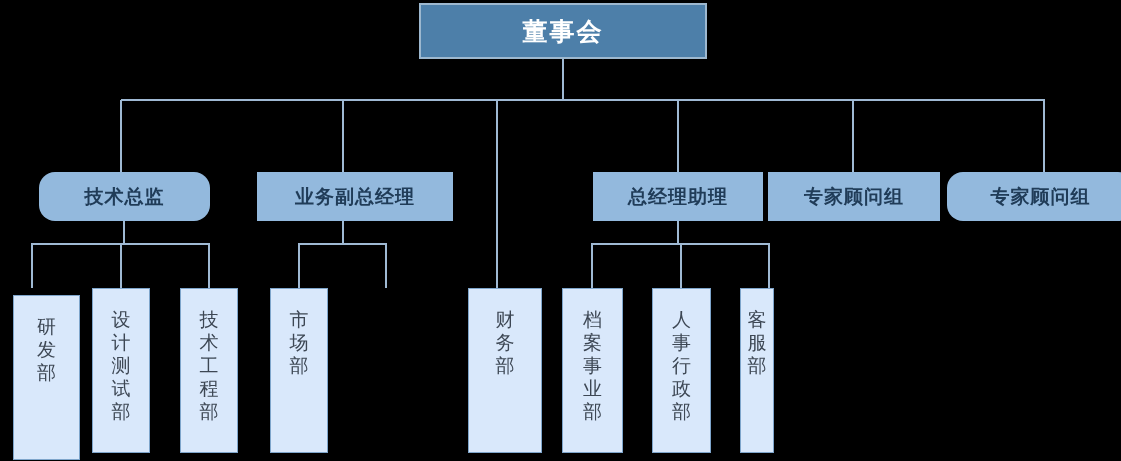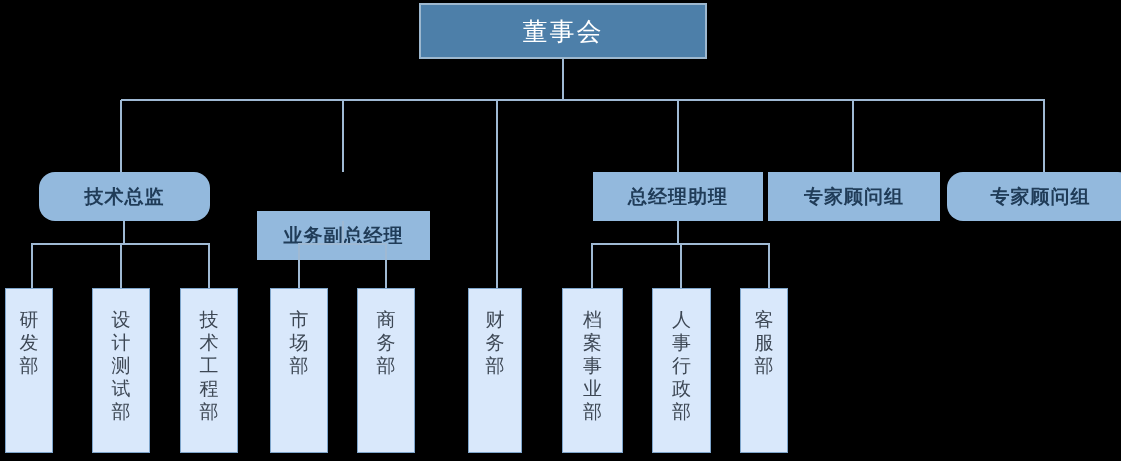--- a/index.html
+++ b/index.html
@@ -5,21 +5,21 @@
   html,body{margin:0;padding:0;background:#000;}
   .stage{
     position:relative;width:1121px;height:461px;background:var(--background,#000);
     overflow:hidden;font-family:"Liberation Sans",sans-serif;
   }
   .line{position:absolute;background:var(--connector,#9fb9d3);}
   .node{box-sizing:border-box;position:absolute;display:flex;align-items:center;justify-content:center;}
   .root-box{
     left:419px;top:3px;width:288px;height:56px;
     background:var(--root-fill,#4d7fa9);border:2px solid var(--root-border,#9db8cf);
-    color:var(--root-text,#ffffff);font-weight:normal;font-size:25px;letter-spacing:2px;
+    color:var(--root-text,#ffffff);font-weight:bold;font-size:25px;letter-spacing:2px;
   }
   .mgr{
     top:172px;height:49px;
     background:var(--manager-fill,#93b9dd);
     color:var(--manager-text,#203c58);font-weight:bold;font-size:19px;letter-spacing:1px;
   }
   .dept{
     top:288px;height:165px;align-items:flex-start;
     background:var(--department-fill,#d9e8fb);border:1.5px solid var(--department-border,#7ea5cb);
     color:var(--department-text,#3d4754);font-size:19px;
@@ -39,21 +39,21 @@
 
   <div class="line" style="left:120px;top:100px;width:2px;height:72px;"></div>
   <div class="line" style="left:342px;top:100px;width:2px;height:72px;"></div>
   <div class="line" style="left:677px;top:100px;width:2px;height:72px;"></div>
   <div class="line" style="left:852px;top:100px;width:2px;height:72px;"></div>
   <div class="line" style="left:1043px;top:100px;width:2px;height:72px;"></div>
 
   <div class="line" style="left:496px;top:100px;width:2px;height:188px;"></div>
 
   <div class="node mgr" style="left:39px;width:171px;border-radius:16px;">技术总监</div>
-  <div class="node mgr" style="left:257px;width:173px;margin-top:39px;">业务副总经理</div>
+  <div class="node mgr" style="left:257px;width:196px;">业务副总经理</div>
   <div class="node mgr" style="left:593px;width:170px;">总经理助理</div>
   <div class="node mgr" style="left:768px;width:172px;">专家顾问组</div>
   <div class="node mgr" style="left:947px;width:187px;border-radius:16px;">专家顾问组</div>
 
   <div class="line" style="left:123px;top:221px;width:2px;height:24px;"></div>
   <div class="line" style="left:31px;top:243px;width:179px;height:2px;"></div>
   <div class="line" style="left:31px;top:244px;width:2px;height:44px;"></div>
   <div class="line" style="left:120px;top:244px;width:2px;height:44px;"></div>
   <div class="line" style="left:208px;top:244px;width:2px;height:44px;"></div>
 
@@ -61,41 +61,38 @@
   <div class="line" style="left:298px;top:243px;width:89px;height:2px;"></div>
   <div class="line" style="left:298px;top:244px;width:2px;height:44px;"></div>
   <div class="line" style="left:385px;top:244px;width:2px;height:44px;"></div>
 
   <div class="line" style="left:677px;top:221px;width:2px;height:24px;"></div>
   <div class="line" style="left:591px;top:243px;width:179px;height:2px;"></div>
   <div class="line" style="left:591px;top:244px;width:2px;height:44px;"></div>
   <div class="line" style="left:680px;top:244px;width:2px;height:44px;"></div>
   <div class="line" style="left:768px;top:244px;width:2px;height:44px;"></div>
 
-  <div class="node dept" style="left:5px;width:48px;">
+  <div class="node dept" style="left:13px;width:67px;margin-top:7px;">
     <div class="v-text">研发部</div>
   </div>
   <div class="node dept" style="left:92px;width:58px;">
     <div class="v-text">设计测试部</div>
   </div>
   <div class="node dept" style="left:180px;width:58px;">
     <div class="v-text">技术工程部</div>
   </div>
   <div class="node dept" style="left:270px;width:58px;">
     <div class="v-text">市场部</div>
   </div>
-  <div class="node dept" style="left:357px;width:58px;">
-    <div class="v-text">商务部</div>
-  </div>
-  <div class="node dept" style="left:468px;width:54px;">
+  <div class="node dept" style="left:468px;width:74px;">
     <div class="v-text">财务部</div>
   </div>
   <div class="node dept" style="left:652px;width:59px;">
     <div class="v-text">人事行政部</div>
   </div>
   <div class="node dept" style="left:562px;width:61px;">
     <div class="v-text">档案事业部</div>
   </div>
-  <div class="node dept" style="left:740px;width:48px;">
+  <div class="node dept" style="left:740px;width:34px;">
     <div class="v-text">客服部</div>
   </div>
 
 </div>
 
 </body></html>

